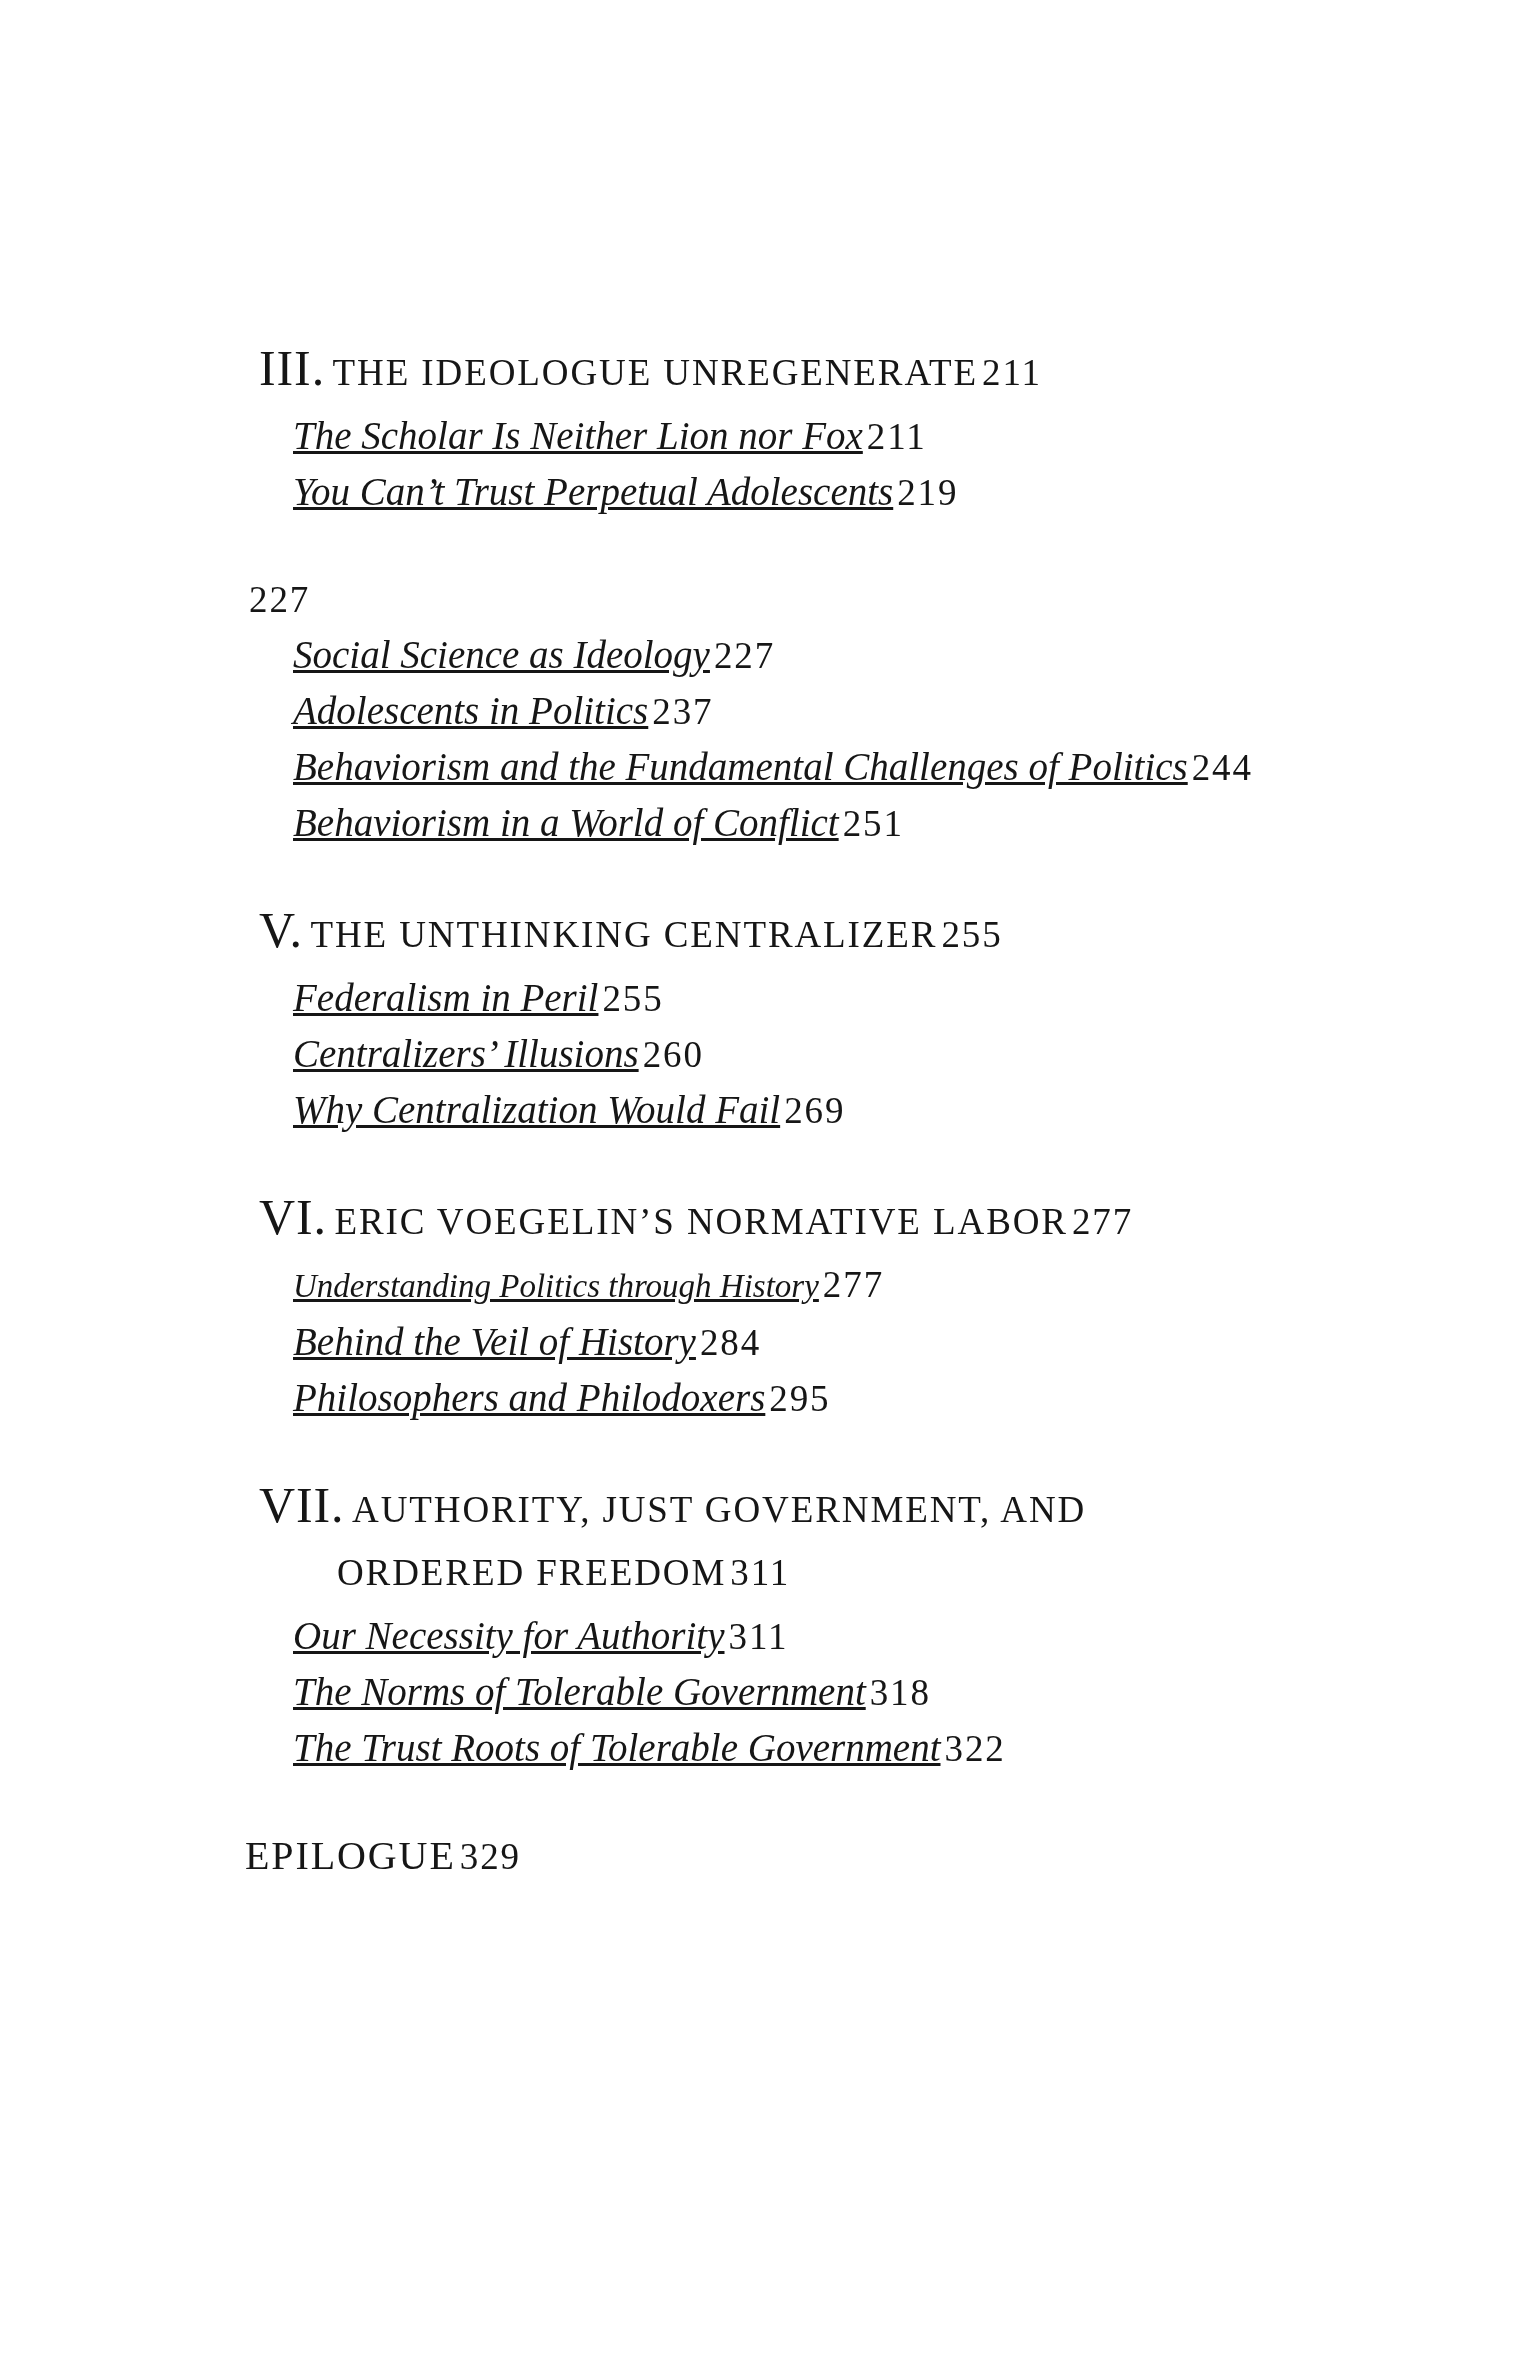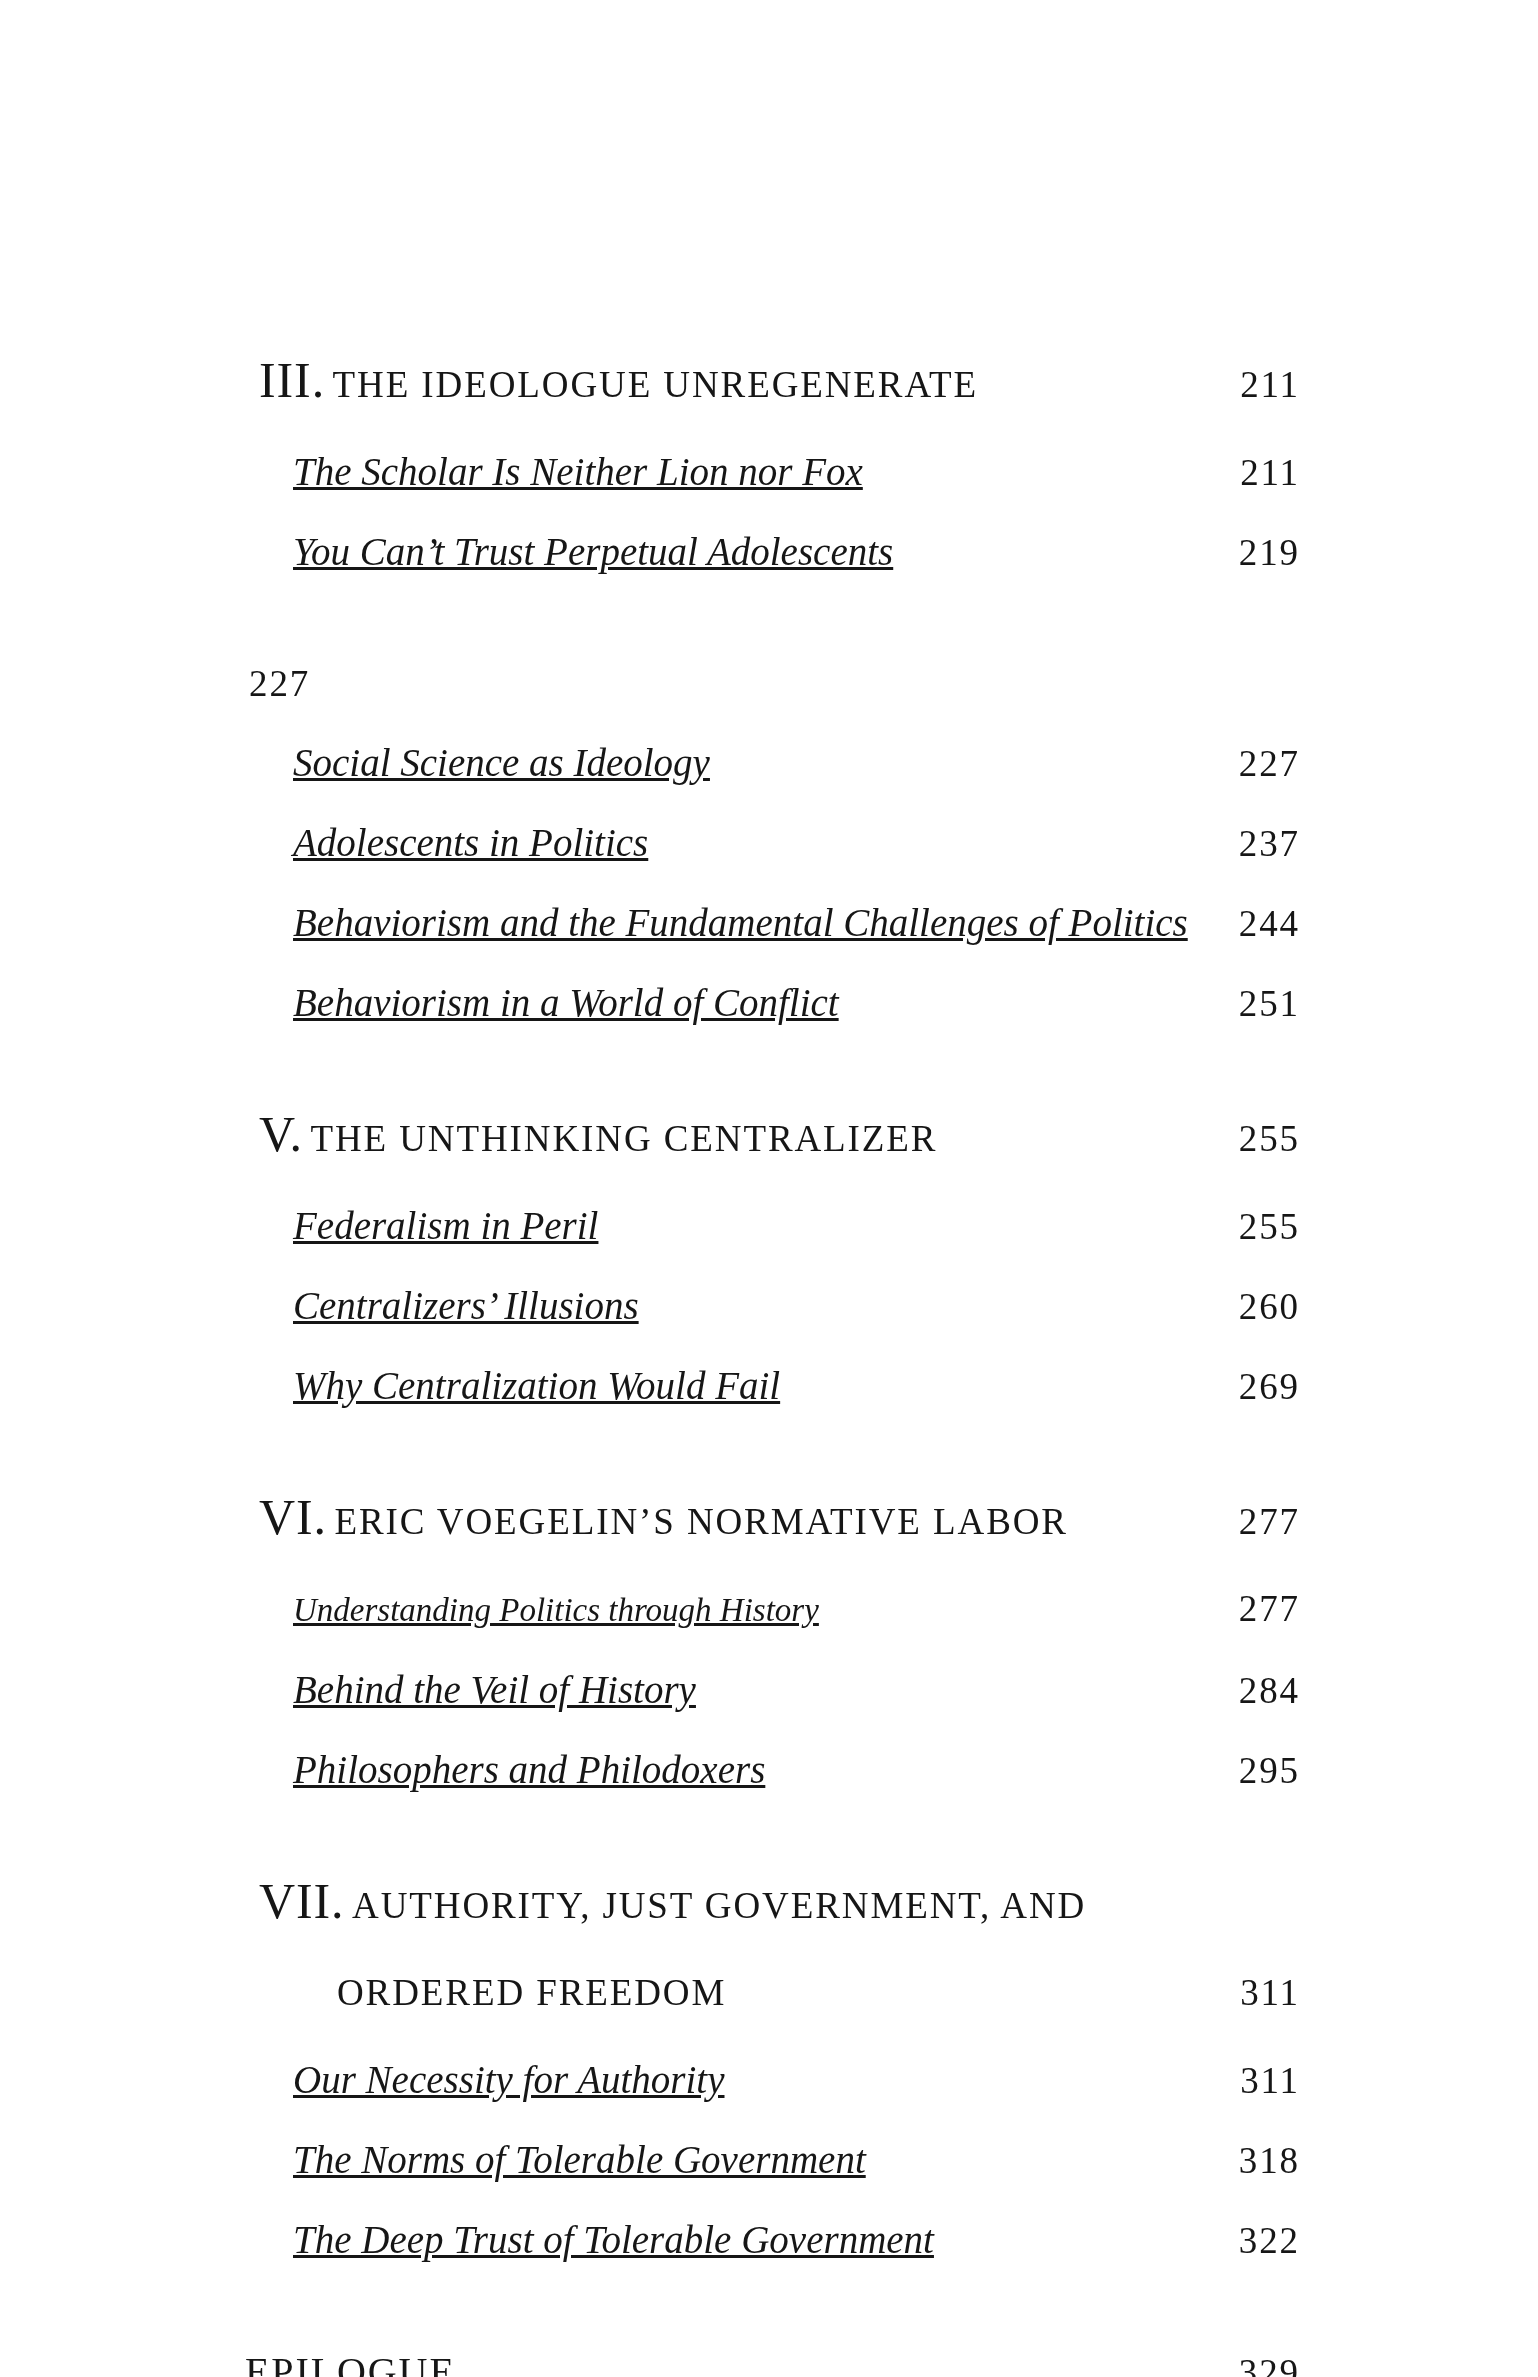--- a/index.html
+++ b/index.html
@@ -18,23 +18,23 @@
     color: #161616;
   }
   .toc {
     position: absolute;
     left: 245px;
     top: 341px;
     width: 1055px;
   }
   .toc-row {
     display: flex;
-    justify-content: space-between;
+    justify-content: flex-start;
     align-items: baseline;
-    line-height: 79px;
+    line-height: 55px;
     white-space: nowrap;
   }
   .section-gap {
     margin-top: 52px;
   }
   
   .chapter-head .title-wrap {
     padding-left: 14px;
   }
   .chapter-numeral {
@@ -153,21 +153,21 @@
       </div>
       <div class="toc-row sub-row">
         <span class="title-wrap">Our Necessity for Authority</span>
         <span class="page-num">311</span>
       </div>
       <div class="toc-row sub-row">
         <span class="title-wrap">The Norms of Tolerable Government</span>
         <span class="page-num">318</span>
       </div>
       <div class="toc-row sub-row">
-        <span class="title-wrap">The Deep Trust of Tolerable Government</span>
+        <span class="title-wrap">The Trust Roots of Tolerable Government</span>
         <span class="page-num">322</span>
       </div>
       <div class="toc-row backmatter-row section-gap">
         <span class="title-wrap">EPILOGUE</span>
         <span class="page-num">329</span>
       </div>
     </div>
 </div>
 
 

